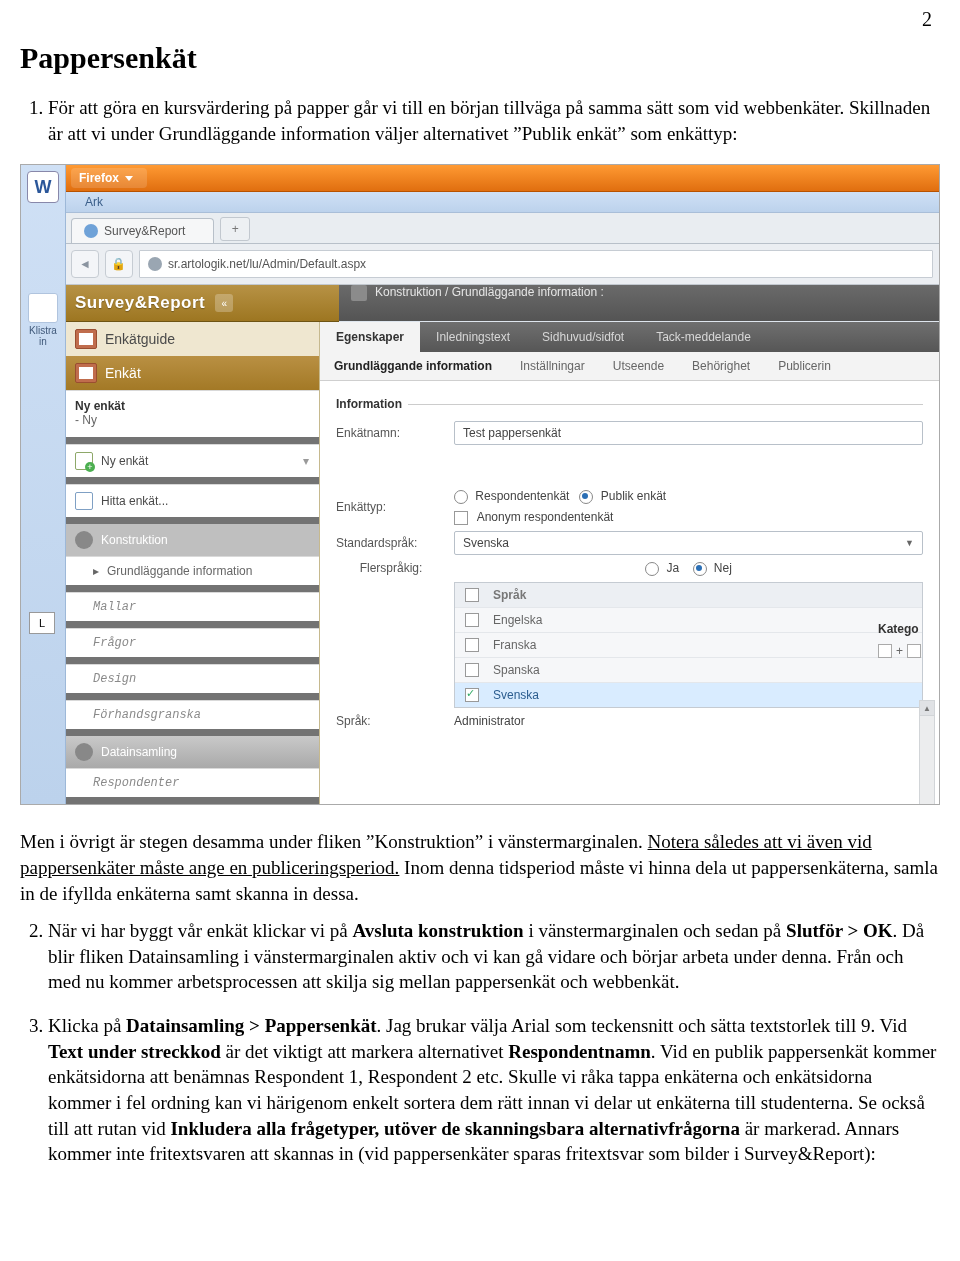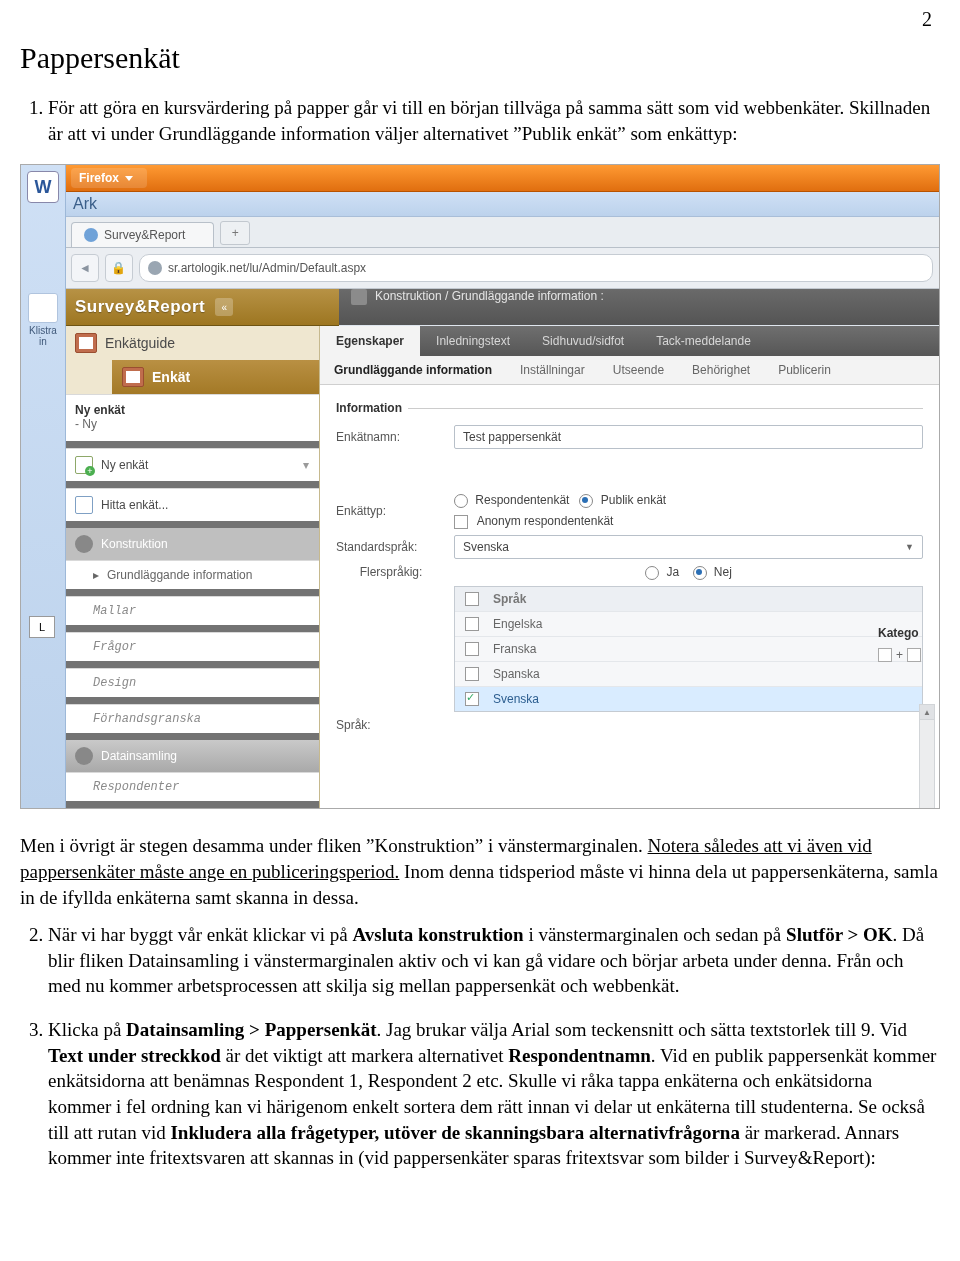--- a/index.html
+++ b/index.html
@@ -4,21 +4,21 @@
 <style>
   body {
     font-family: "Times New Roman", serif;
     margin: 0;
     padding: 0 20px 40px 20px;
     background: #fff;
     color: #000;
     width: 920px;
   }
   .pagenum { text-align: right; font-size: 20px; margin: 8px 8px 0 0; }
-  h1.title { font-size: 30px; font-weight: normal; margin: 10px 0 20px 0; }
+  h1.title { font-size: 30px; font-weight: bold; margin: 10px 0 20px 0; }
   .doc-text { font-size: 19px; line-height: 1.35; }
   .doc-text p { margin: 0 0 12px 0; }
   .doc-text ol { padding-left: 28px; margin: 0; }
   .doc-text li { margin-bottom: 18px; }
   .underline { text-decoration: underline; }
   .bold { font-weight: bold; }
 
   .screenshot {
     font-family: "Segoe UI", Tahoma, sans-serif;
     font-size: 12px;
@@ -59,41 +59,41 @@
     height:26px; display:flex; align-items:center;
     border-bottom:1px solid #b75200;
   }
   .ff-bar .ff-btn{
     background:rgba(255,255,255,0.15);
     border-radius:4px; margin-left:6px; padding:3px 14px 3px 8px;
     color:#fff; font-weight:600; font-size:12px;
     display:flex; align-items:center; gap:6px;
   }
   .ff-bar .ff-btn .tri{width:0;height:0;border-left:4px solid transparent;border-right:4px solid transparent;border-top:5px solid #fff;}
-  .ark{ background:linear-gradient(#cfe0f5,#bcd2ec); font-size:16px; color:#3b5f8a; padding:3px 8px; border-bottom:1px solid #a9bed8;}
+  .ark{ background:linear-gradient(#cfe0f5,#bcd2ec); font-size:12px; color:#3b5f8a; padding:3px 20px; border-bottom:1px solid #a9bed8;}
   .tabstrip{
     background:#e9edf1; height:30px; display:flex; align-items:flex-end;
     border-bottom:1px solid #b8c0c9; padding-left:6px; gap:0;
   }
   .tabstrip .tab{
     background:#f6f7f8; border:1px solid #b8c0c9; border-bottom:none;
     border-radius:4px 4px 0 0; padding:5px 28px 5px 12px; font-size:12px;
     color:#555; display:flex; gap:6px; align-items:center;
   }
   .tabstrip .tab .globe{width:14px;height:14px;border-radius:50%;background:#6fa2d8;display:inline-block;}
   .tabstrip .plus{ width:28px;height:22px;border:1px solid #c2c8cf;border-radius:3px;margin-left:6px;margin-bottom:2px;display:flex;align-items:center;justify-content:center;color:#777;background:#edf0f3;}
   .urlbar{
     background:#ebeef2; padding:6px; border-bottom:1px solid #c2c8cf; display:flex; gap:6px;
   }
   .urlbar .navbtn{
     width:26px;height:26px;border-radius:4px;border:1px solid #c6ccd3;background:#f3f5f8;
     display:flex;align-items:center;justify-content:center;color:#8a94a0;
   }
   .urlbar .addr{
-    flex:1; background:#fff; border:1px solid #c6ccd3; border-radius:10px;
+    flex:1; background:#fff; border:1px solid #c6ccd3; border-radius:1px;
     height:26px; display:flex; align-items:center; padding:0 8px; color:#555; gap:6px;
   }
   .urlbar .addr .globe2{width:14px;height:14px;border-radius:50%;background:#9aa6b2;display:inline-block;}
 
   .app{
     display:flex; min-height:420px;
   }
   .surveyhdr{
     background:linear-gradient(#b79245,#9d7621);
     color:#fff; height:36px; display:flex; align-items:center;
@@ -109,21 +109,21 @@
 
   .leftnav{
     width:254px; background:#efe7d0; border-right:1px solid #c6b98e;
     display:flex; flex-direction:column;
   }
   .leftnav .row{display:flex;align-items:center;gap:8px;padding:7px 10px;color:#4a4a4a;font-size:12px;}
   .leftnav .row.big{font-size:14px;}
   .leftnav .row .icon{width:20px;height:18px;background:#c06d4d;border:1px solid #9a4e30;border-radius:2px;display:inline-block;position:relative;}
   .leftnav .row .icon.red{background:#c06d4d;}
   .leftnav .row .icon.red::after{content:"";position:absolute;left:3px;top:3px;right:3px;bottom:3px;background:#fff;}
-  .leftnav .active{ background:linear-gradient(#b99043,#a37926); color:#fff; font-weight:700;margin-left:47px;}
+  .leftnav .active{ background:linear-gradient(#b99043,#a37926); color:#fff; font-weight:400;}
   .leftnav .white{background:#fff;border-top:1px solid #d9d9d9;border-bottom:7px solid #737373;}
   .leftnav .sub{padding-left:28px; color:#666;}
   .leftnav .italic{font-style:italic;color:#8a8a8a;font-family:Liberation Mono, monospace;}
   .leftnav .gearrow{background:linear-gradient(#c9c9c9,#a9a9a9);color:#fff;}
   .leftnav .smallico{width:16px;height:16px;display:inline-block;border:1px solid #8ea869;background:#fff;border-radius:2px;position:relative;}
   .leftnav .smallico.plus::after{content:"+";position:absolute;right:-3px;bottom:-3px;background:#4caf50;color:#fff;font-size:9px;width:10px;height:10px;border-radius:50%;line-height:10px;text-align:center;}
   .leftnav .smallico.mag{border-color:#7fa0c4;}
   .leftnav .caret{margin-left:auto;color:#9a9a9a;}
   .leftnav .bar{background:#bfbfbf;color:#fff;}
   .leftnav .gear{width:18px;height:18px;border-radius:50%;background:#888;display:inline-block;}
@@ -357,20 +357,21 @@
                 <div class="lrow sel">
                   <span class="chk on"></span>
                   <span>Svenska</span>
                 </div>
               </div>
             </div>
           </div>
 
           <div class="frow">
             <div class="lab">Språk:</div>
+            <div class="field"><span>Administrator</span></div>
           </div>
         </div>
 
         <div class="rside">
           <div>Katego</div>
           <div class="exp">
             <span class="sq"></span>
             <span>+</span>
             <span class="sq"></span>
           </div>

